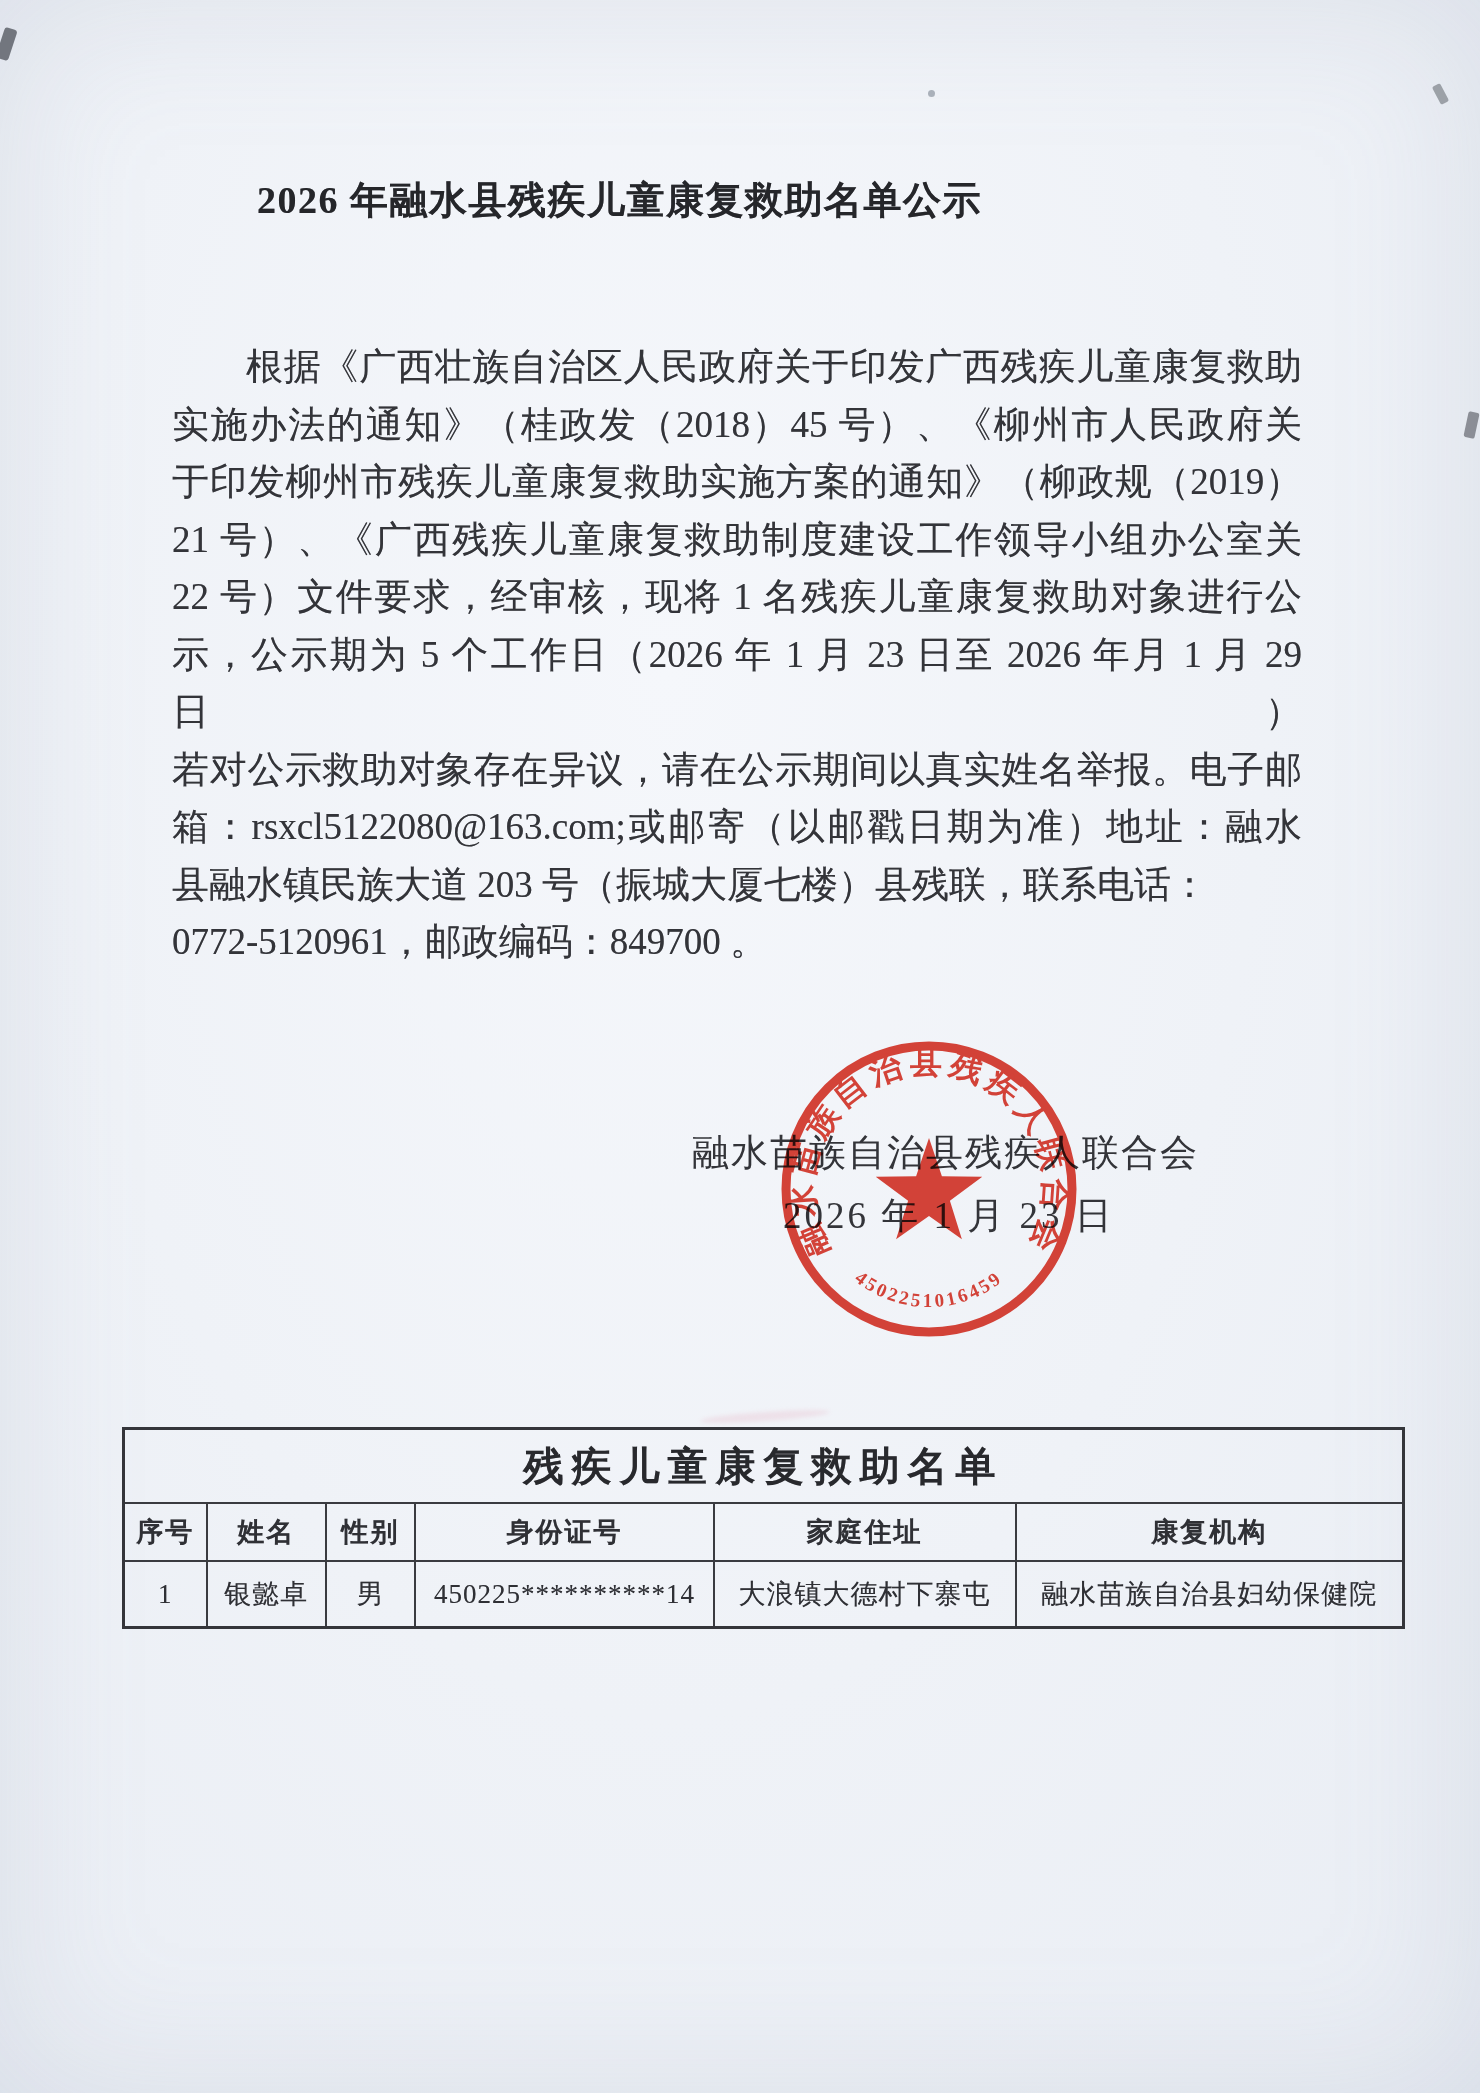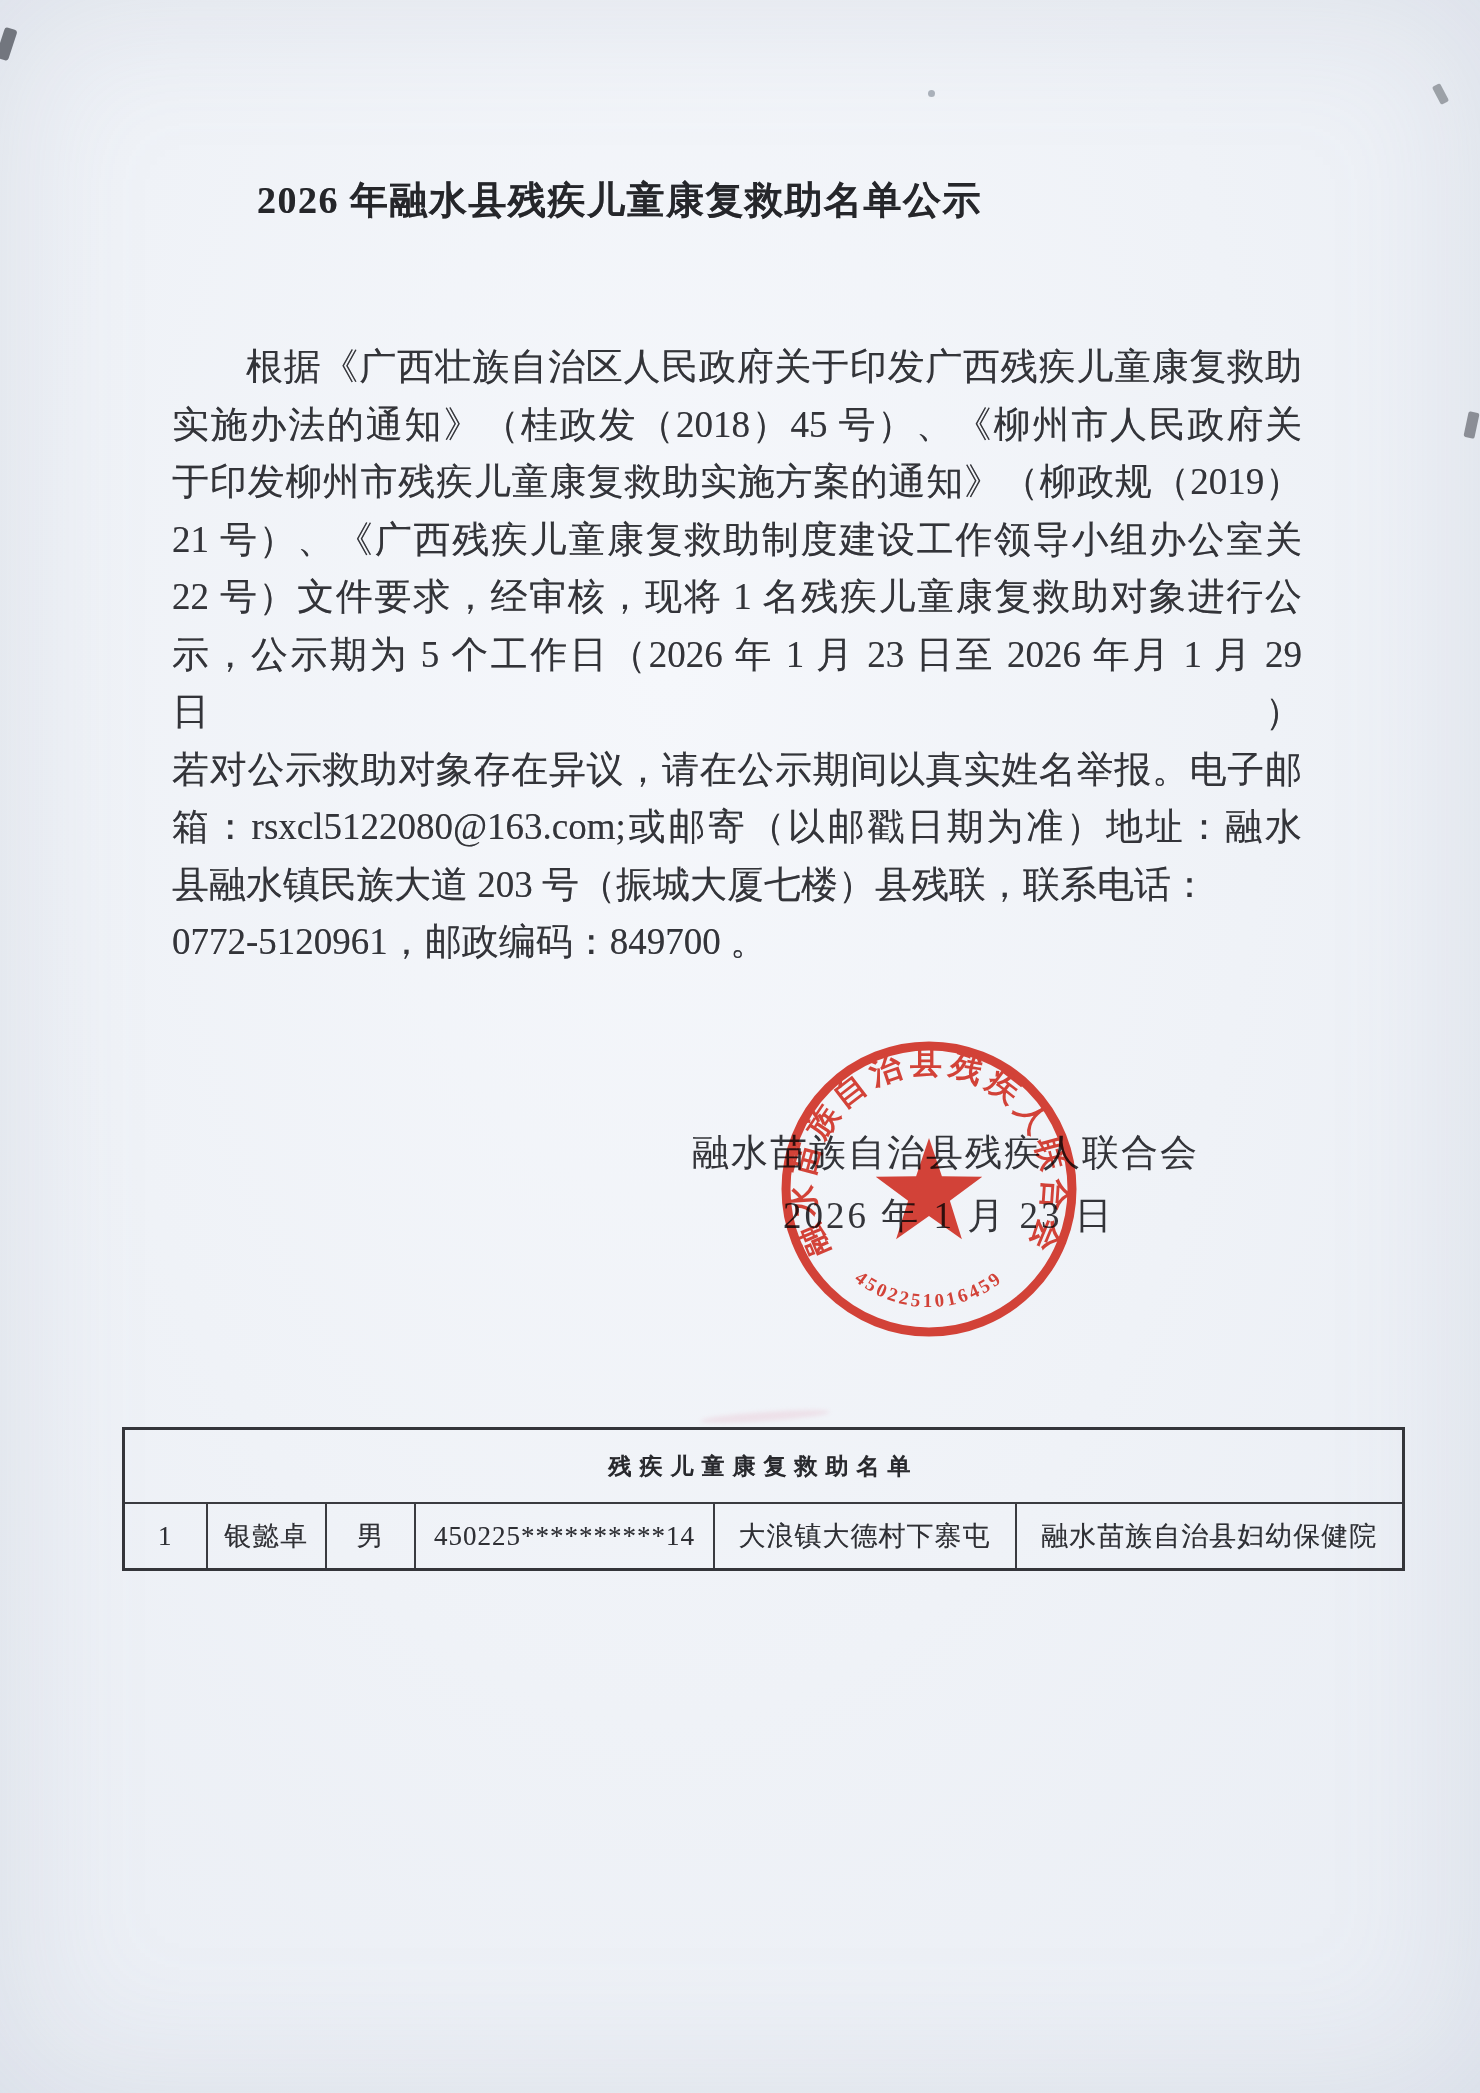--- a/index.html
+++ b/index.html
@@ -67,21 +67,21 @@
     text-shadow: 0 0 0.5px rgba(45,45,50,0.4);
   }
   .rehab-table td {
     border: 2px solid #3a3b40;
     text-align: center;
     vertical-align: middle;
     padding: 0 4px;
     overflow: hidden;
   }
   .rehab-table { border: 3px solid #34353a; }
-  .t-title td { height: 72px; font-size: 23px; font-weight: bold; letter-spacing: 8px; color: #28292d; }
+  .t-title td { height: 72px; font-size: 40px; font-weight: bold; letter-spacing: 8px; color: #28292d; }
   .t-head td  { height: 56px; font-weight: bold; letter-spacing: 2px; }
   .t-row td   { height: 64px; letter-spacing: 1px; }
   .speck { position: absolute; pointer-events: none; }
   .speck-1 { left: 0; top: 28px; width: 13px; height: 32px; background: #4c5058; transform: rotate(18deg); opacity: .75; border-radius: 3px; }
   .speck-2 { left: 928px; top: 90px; width: 7px; height: 7px; background: #98a0aa; border-radius: 50%; opacity: .8; }
   .speck-3 { left: 1436px; top: 84px; width: 9px; height: 20px; background: #6a6f77; transform: rotate(-28deg); opacity: .6; border-radius: 2px; }
   .speck-4 { left: 1466px; top: 412px; width: 11px; height: 26px; background: #5a5e66; transform: rotate(12deg); opacity: .65; border-radius: 2px; }
   .speck-5 { left: 700px; top: 1412px; width: 130px; height: 9px; background: #e6b6c6; transform: rotate(-4deg); opacity: .3; border-radius: 50%; filter: blur(2px); }
 </style>
 </head>
@@ -128,20 +128,28 @@
         <col style="width:9.3%">
         <col style="width:7.0%">
       <col style="width:23.3%">
         <col style="width:23.6%">
         <col style="width:30.3%">
     </colgroup>
     <tbody>
       <tr class="t-title">
         <td colspan="6">残疾儿童康复救助名单</td>
       </tr>
+      <tr class="t-head">
+        <td>序号</td>
+        <td>姓名</td>
+        <td>性别</td>
+        <td>身份证号</td>
+        <td>家庭住址</td>
+        <td>康复机构</td>
+      </tr>
       <tr class="t-row">
         <td>1</td>
         <td>银懿卓</td>
         <td>男</td>
         <td>450225**********14</td>
         <td>大浪镇大德村下寨屯</td>
         <td>融水苗族自治县妇幼保健院</td>
       </tr>
     </tbody>
   </table>

